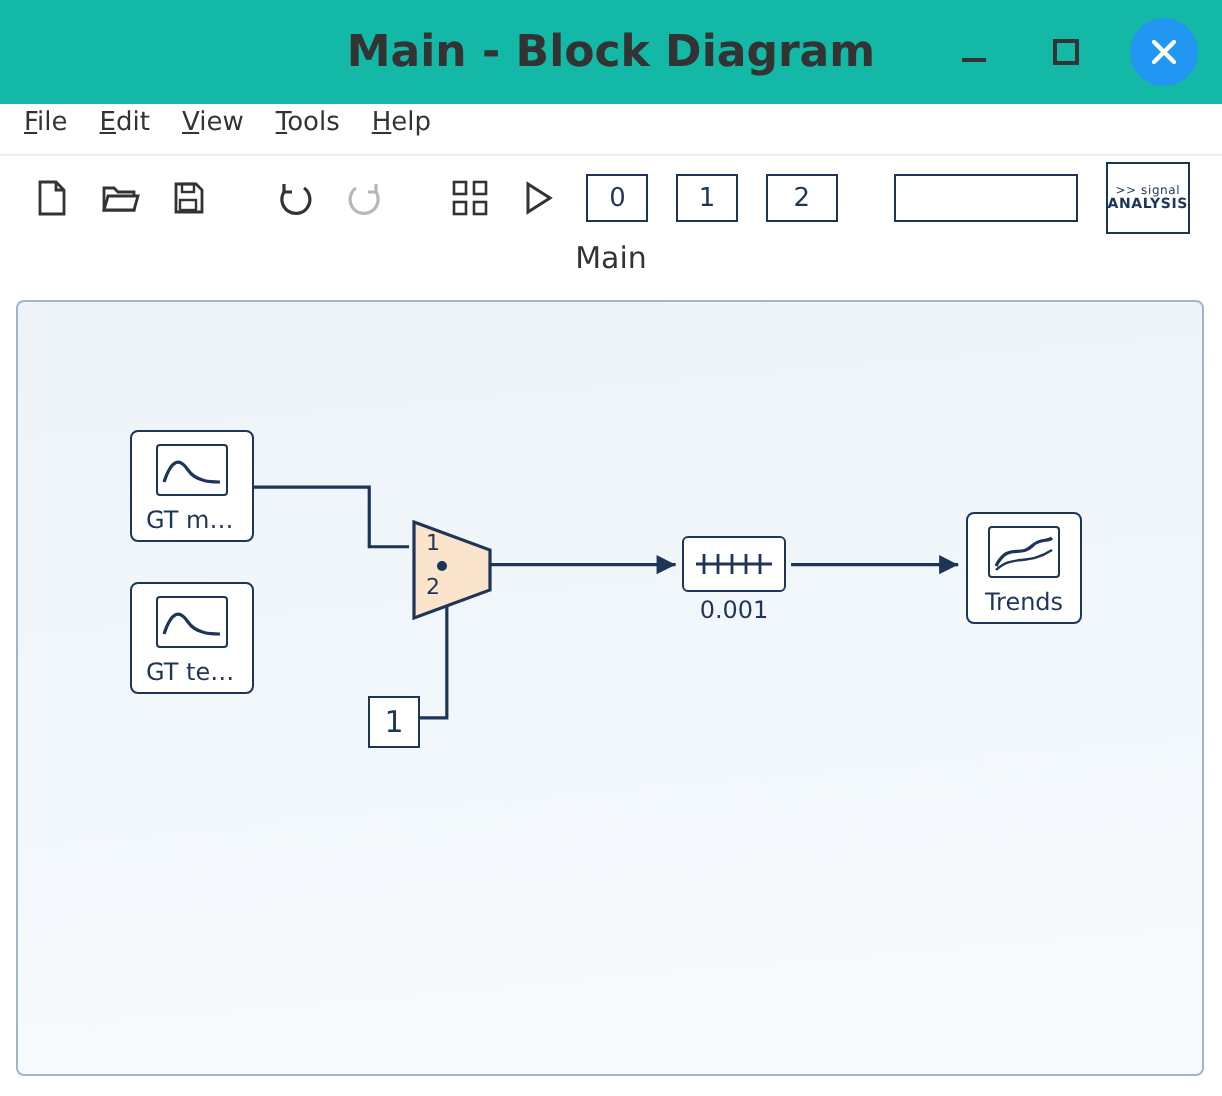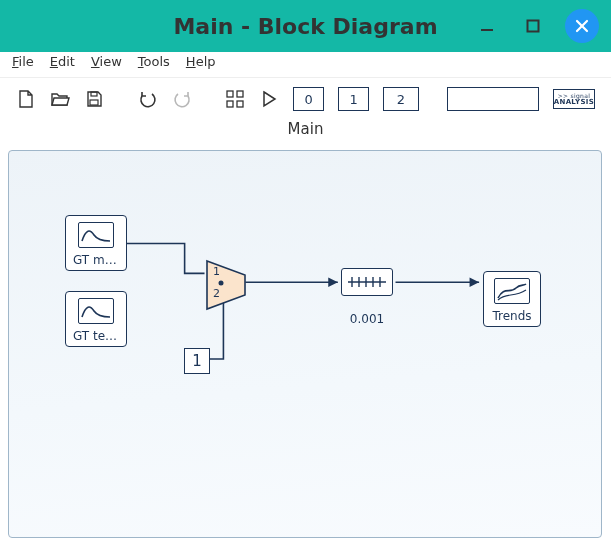--- a/index.html
+++ b/index.html
@@ -90,21 +90,21 @@
     display: flex;
     align-items: center;
     justify-content: center;
     background: #fff;
   }
   .field.small { width: 34px; }
   .field.med { width: 40px; }
   .field.search { width: 92px; }
   .analysis {
     border: 1px solid #1d3557;
-    height: 20px;
+    height: 36px;
     width: 44px;
     display: flex;
     flex-direction: column;
     align-items: center;
     justify-content: center;
     font-size: 6px;
     color: #1d3557;
     line-height: 1;
     letter-spacing: 0.3px;
   }
@@ -187,21 +187,21 @@
     border: 1px solid #1d3557;
     border-radius: 3px;
     background: #fff;
     display: flex;
     align-items: center;
     justify-content: center;
   }
   .sample-block .blabel {
     font-size: 12px;
     color: #1d3557;
-    margin-top: 16px;
+    margin-top: 2px;
   }
   svg.wiring {
     position: absolute;
     left: 0; top: 0;
     width: 100%;
     height: 100%;
     pointer-events: none;
   }
 </style>
 </head>
@@ -353,21 +353,21 @@
           <line x1="8" y1="6" x2="8" y2="16" stroke="#1d3557" stroke-width="1.4"></line>
           <line x1="15" y1="6" x2="15" y2="16" stroke="#1d3557" stroke-width="1.4"></line>
           <line x1="22" y1="6" x2="22" y2="16" stroke="#1d3557" stroke-width="1.4"></line>
           <line x1="29" y1="6" x2="29" y2="16" stroke="#1d3557" stroke-width="1.4"></line>
           <line x1="36" y1="6" x2="36" y2="16" stroke="#1d3557" stroke-width="1.4"></line>
         </svg>
       </div>
       <span class="blabel">0.001</span>
     </div>
 
-    <div class="block" style="left:474px; top:120px; width:58px; height:56px;">
+    <div class="block" style="left:474px; top:105px; width:58px; height:56px;">
       <div class="bicon">
         <svg width="32" height="22" viewBox="0 0 32 22">
           <path d="M2 18 C 8 6, 14 14, 20 8 C 24 4, 28 6, 30 4" fill="none" stroke="#1d3557" stroke-width="1.6"></path>
           <path d="M2 20 C 10 12, 18 18, 30 10" fill="none" stroke="#1d3557" stroke-width="1.2"></path>
         </svg>
       </div>
       <span class="blabel">Trends</span>
     </div>
 
   </div>

